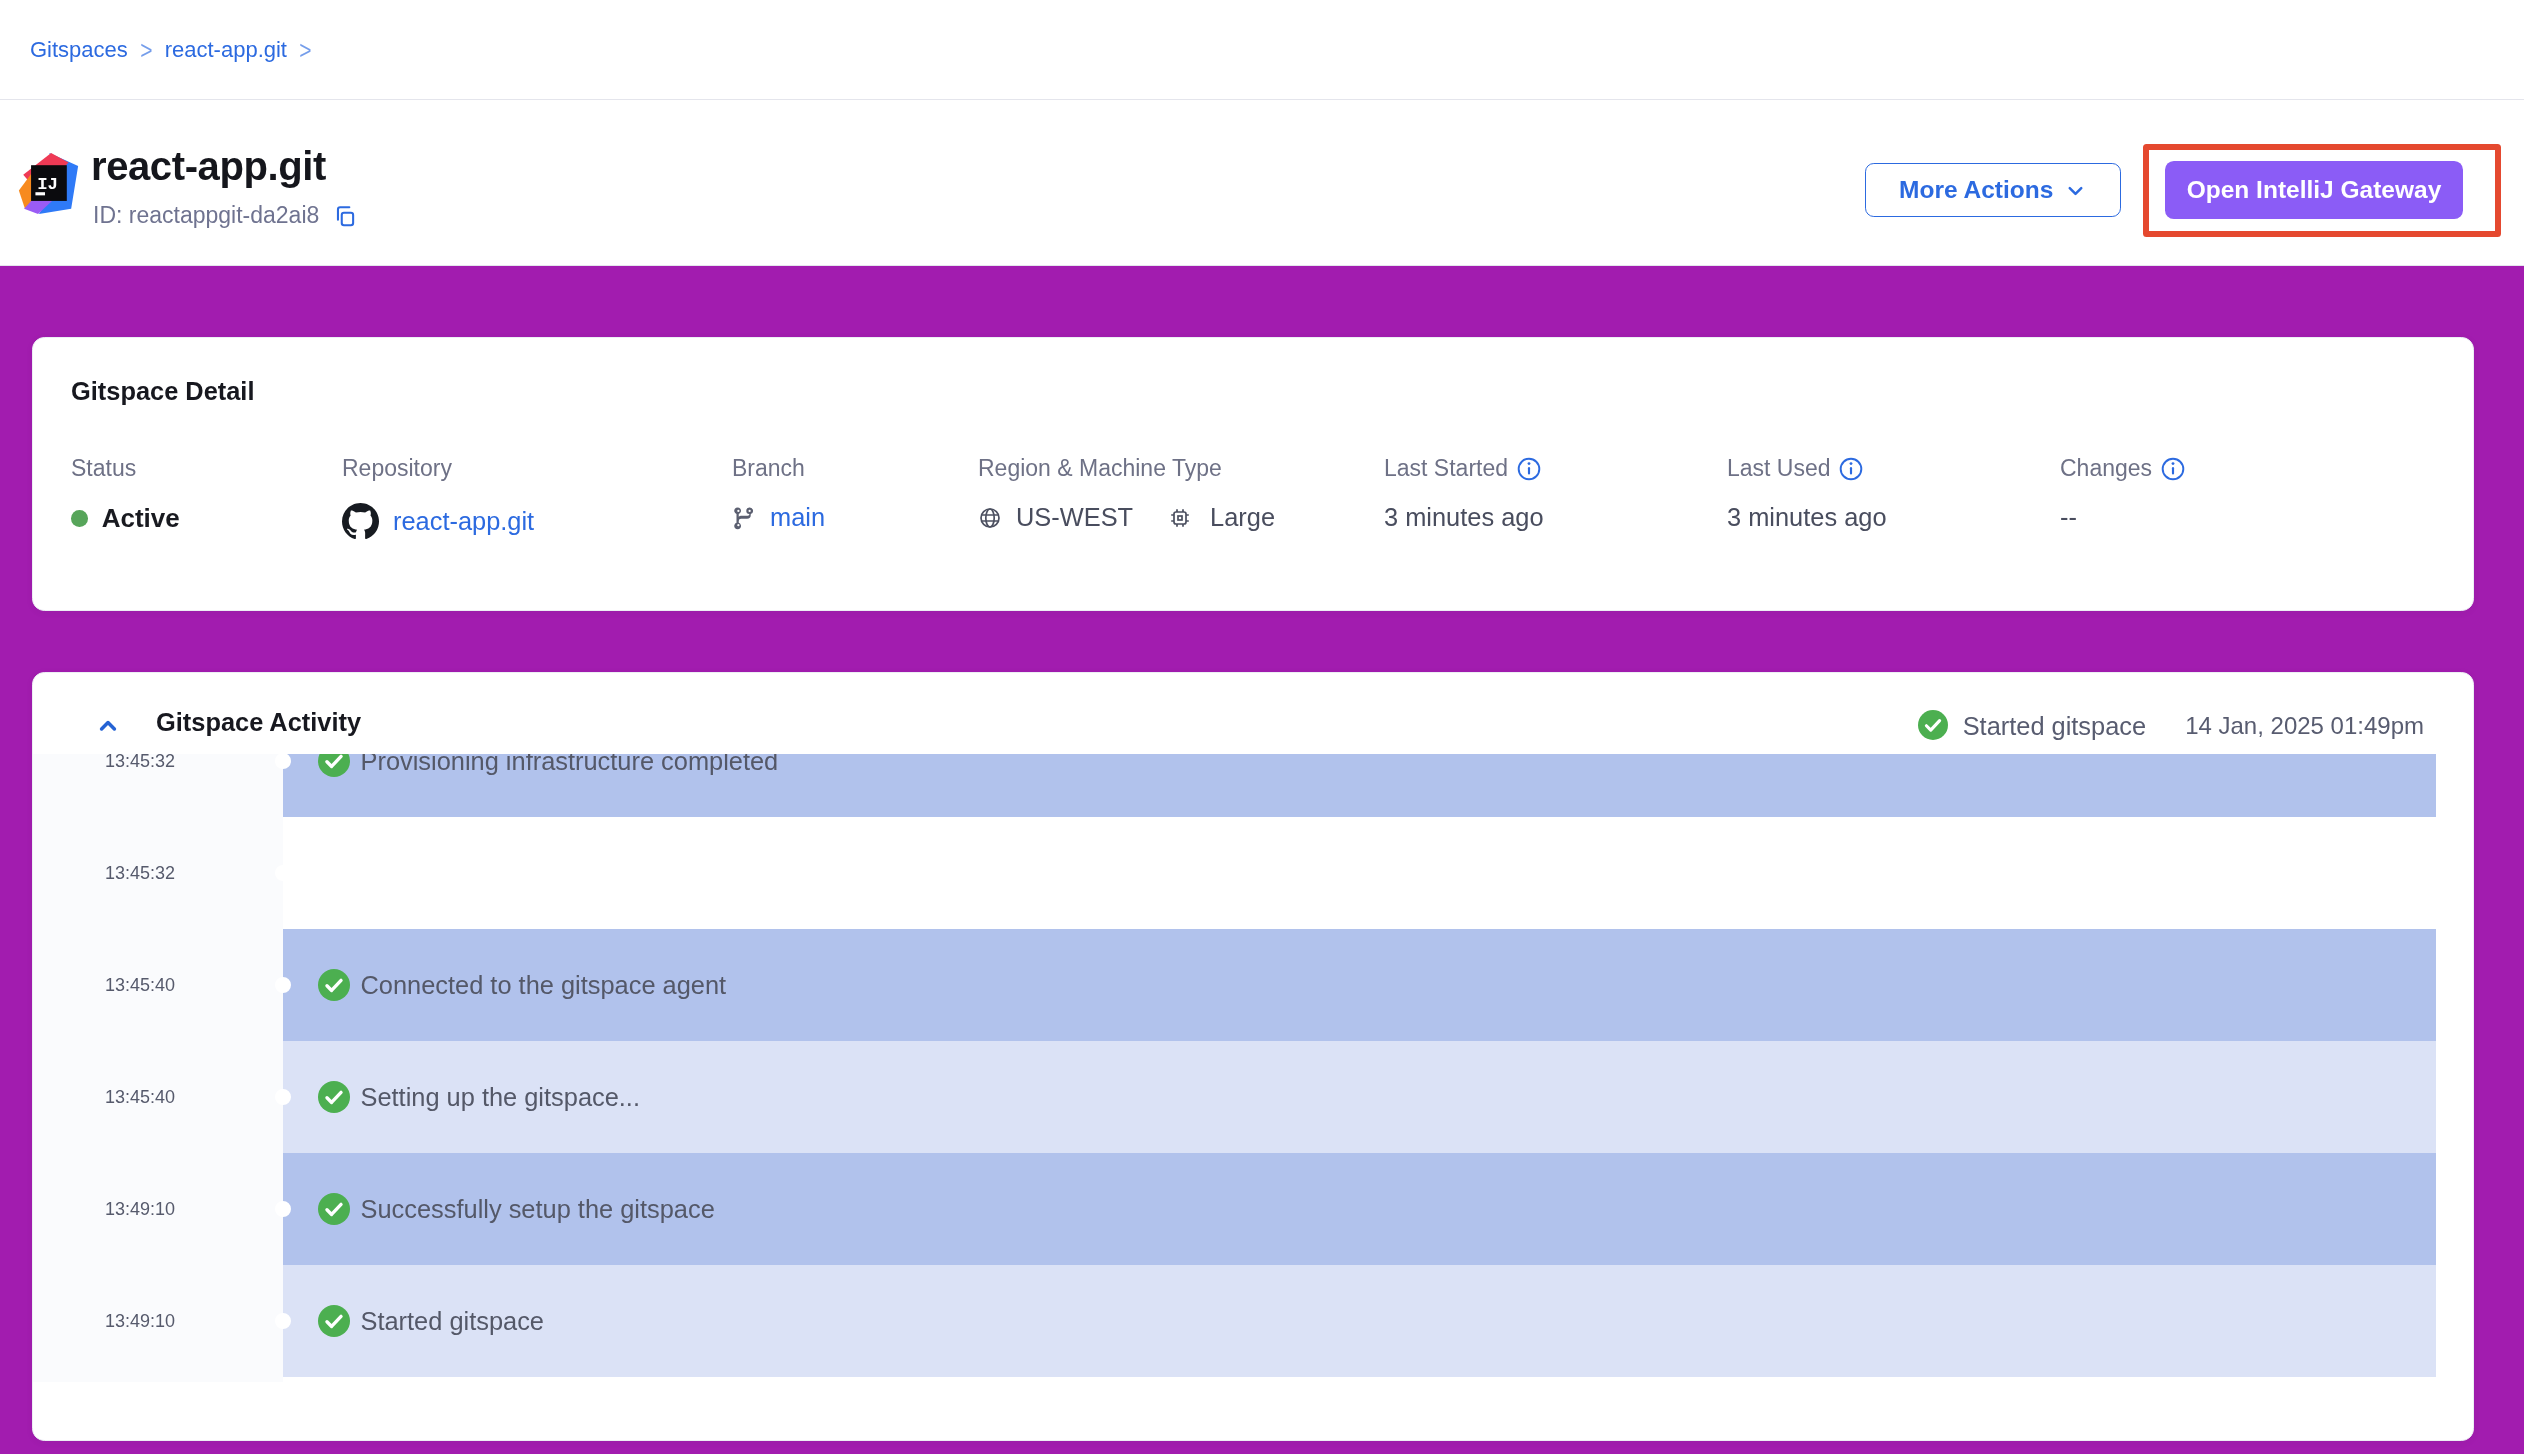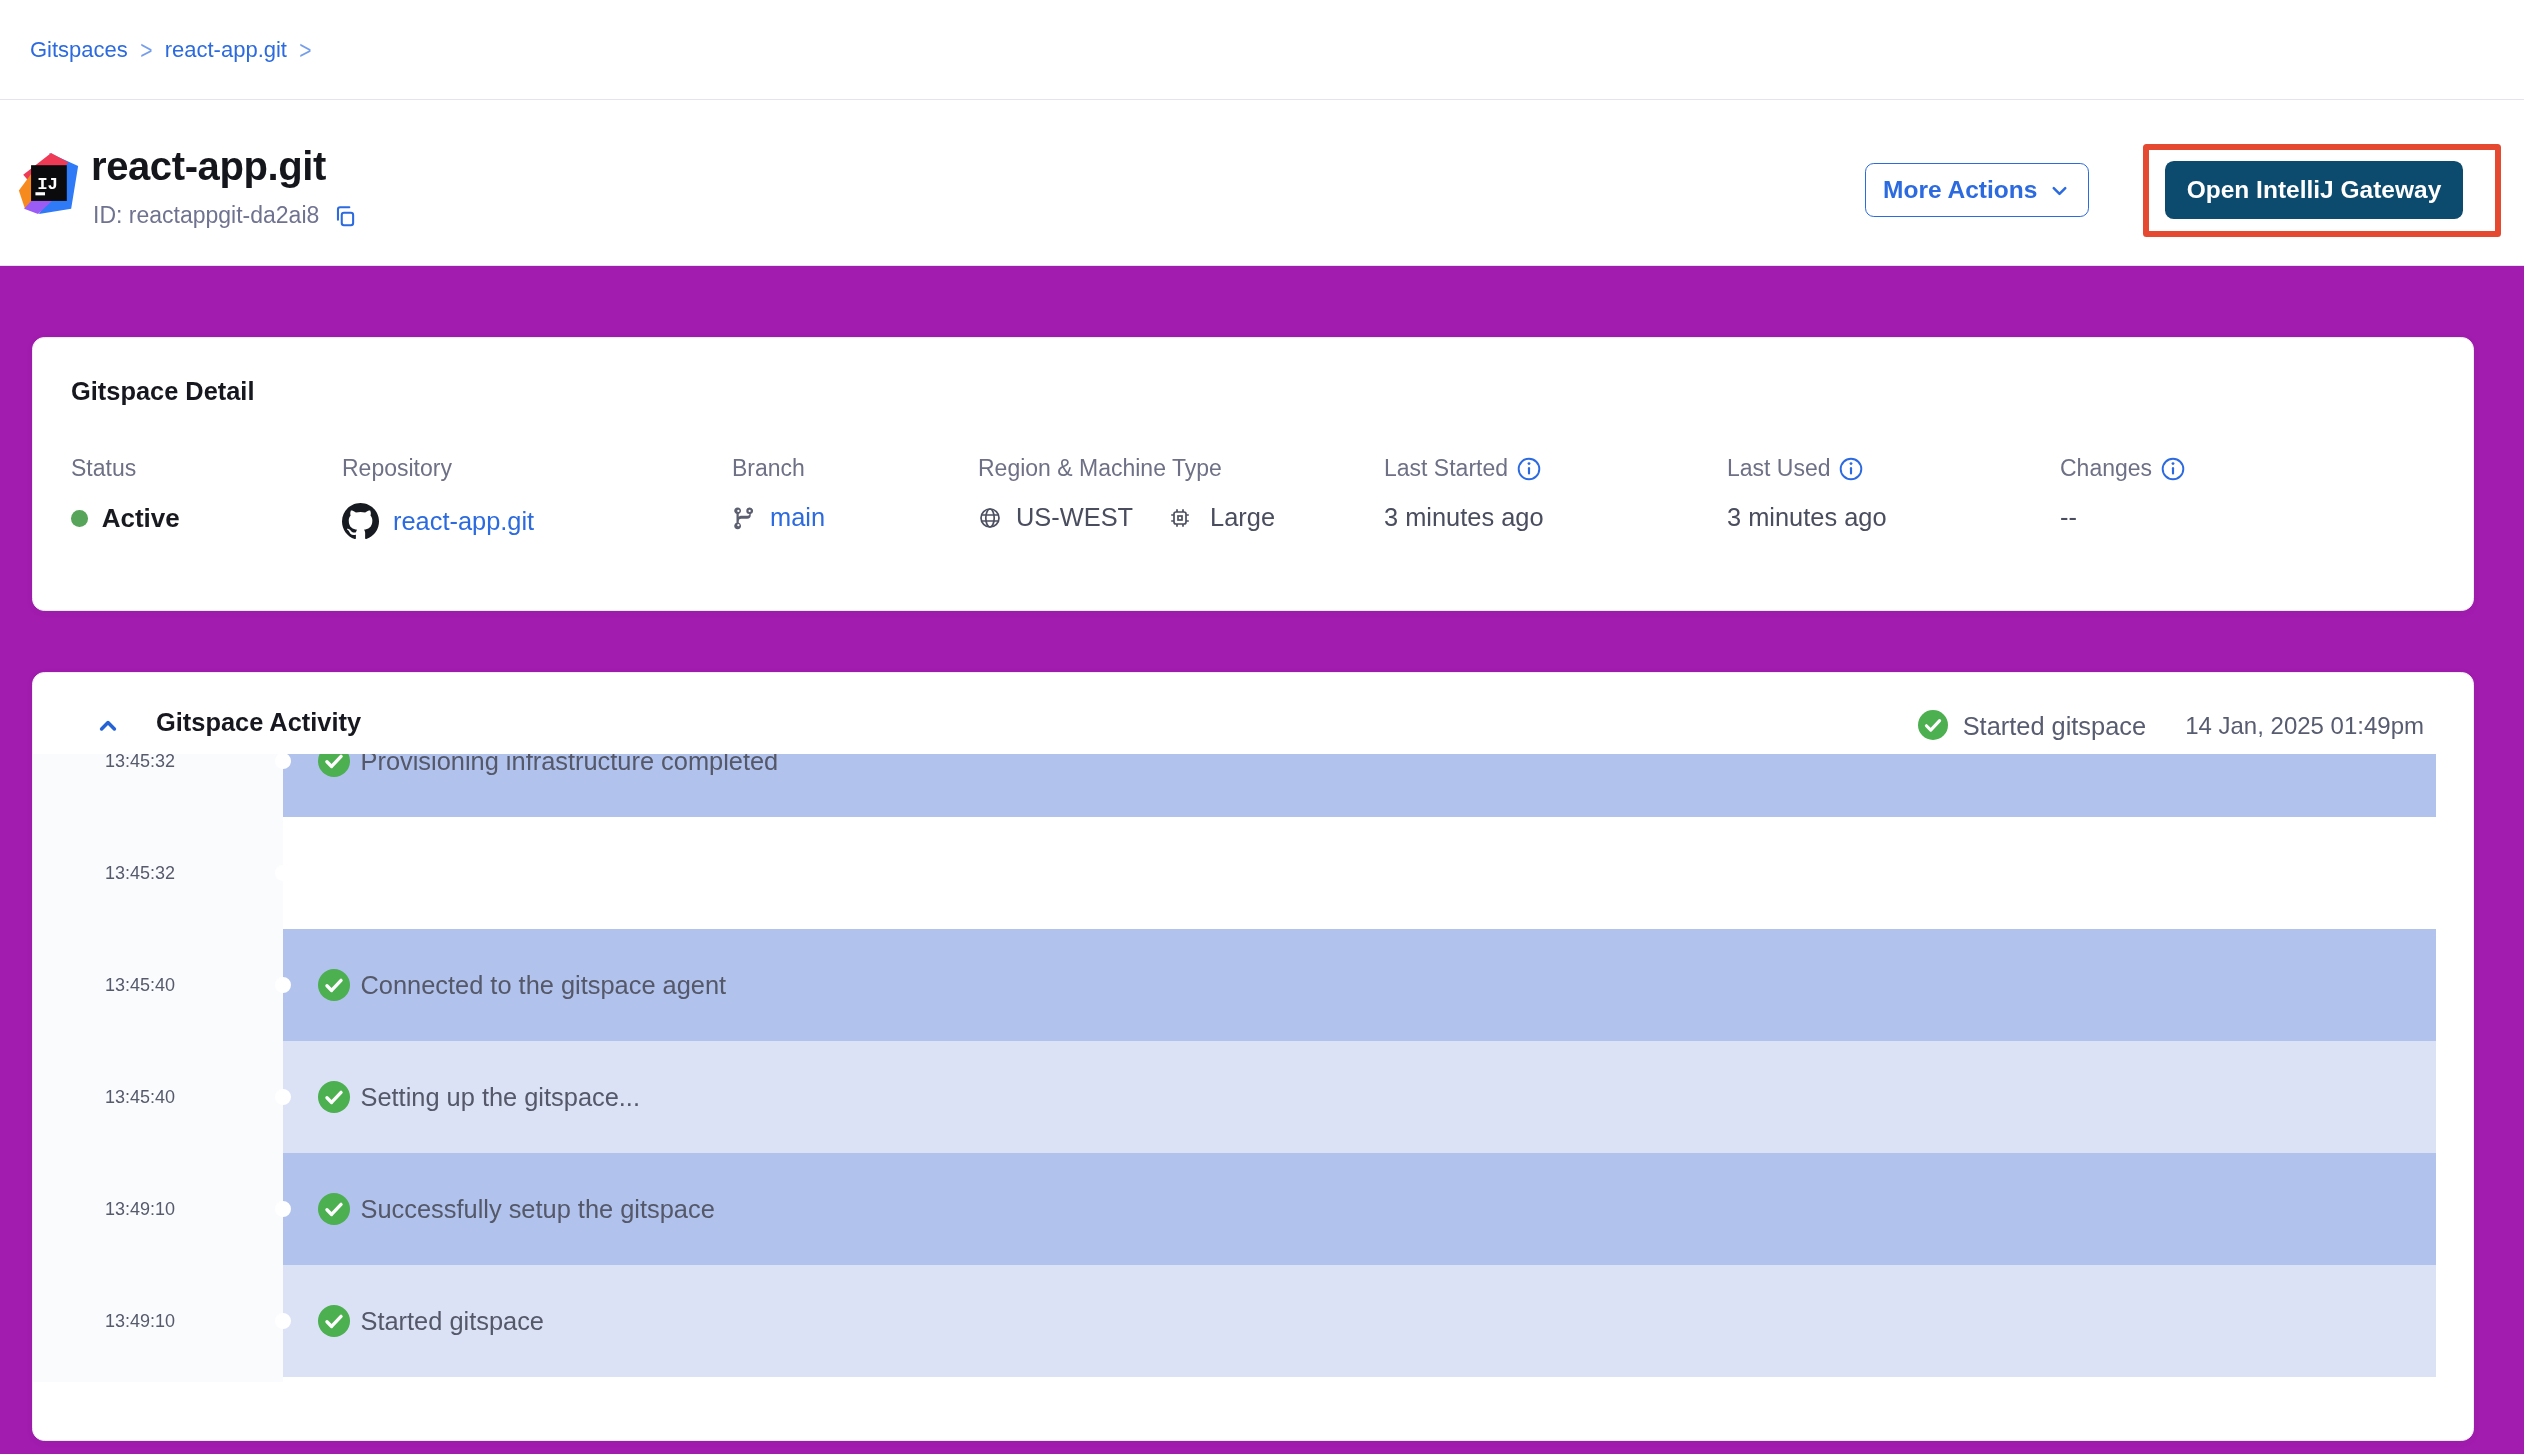--- a/index.html
+++ b/index.html
@@ -34,29 +34,29 @@
     font-size:40px; font-weight:700; color:#15161c; letter-spacing:-0.4px;
   }
   .id-row {
     position:absolute; left:93px; top:102px;
     display:flex; align-items:center; gap:13px;
     font-size:23px; color:#6f7390;
   }
   .copy-btn { width:26px; height:26px; cursor:pointer; display:inline-flex; }
 
   .btn-outline {
-    position:absolute; left:1865px; top:63px; width:224px; height:54px;
+    position:absolute; left:1865px; top:63px; width:256px; height:54px;
     border:1.8px solid #2c6ae0; border-radius:8.8px; background:#fff;
     color:#2c6ae0; font-size:24.5px; font-weight:700;
     display:flex; align-items:center; justify-content:center; gap:10.5px;
     cursor:pointer; font-family:inherit;
   }
   .btn-primary {
     position:absolute; left:2165px; top:61px; width:298px; height:58px;
-    background:#0c4a6e; border:none; border-radius:8.8px;
+    background:#8b5cf6; border:none; border-radius:8.8px;
     color:#fff; font-size:24.5px; font-weight:700;
     display:flex; align-items:center; justify-content:center;
     cursor:pointer; font-family:inherit;
   }
   .highlight-box {
     position:absolute; left:2143px; top:44px; width:358px; height:93px;
     border:6.1px solid #e5492f; border-radius:3.5px; pointer-events:none;
   }
 
   

